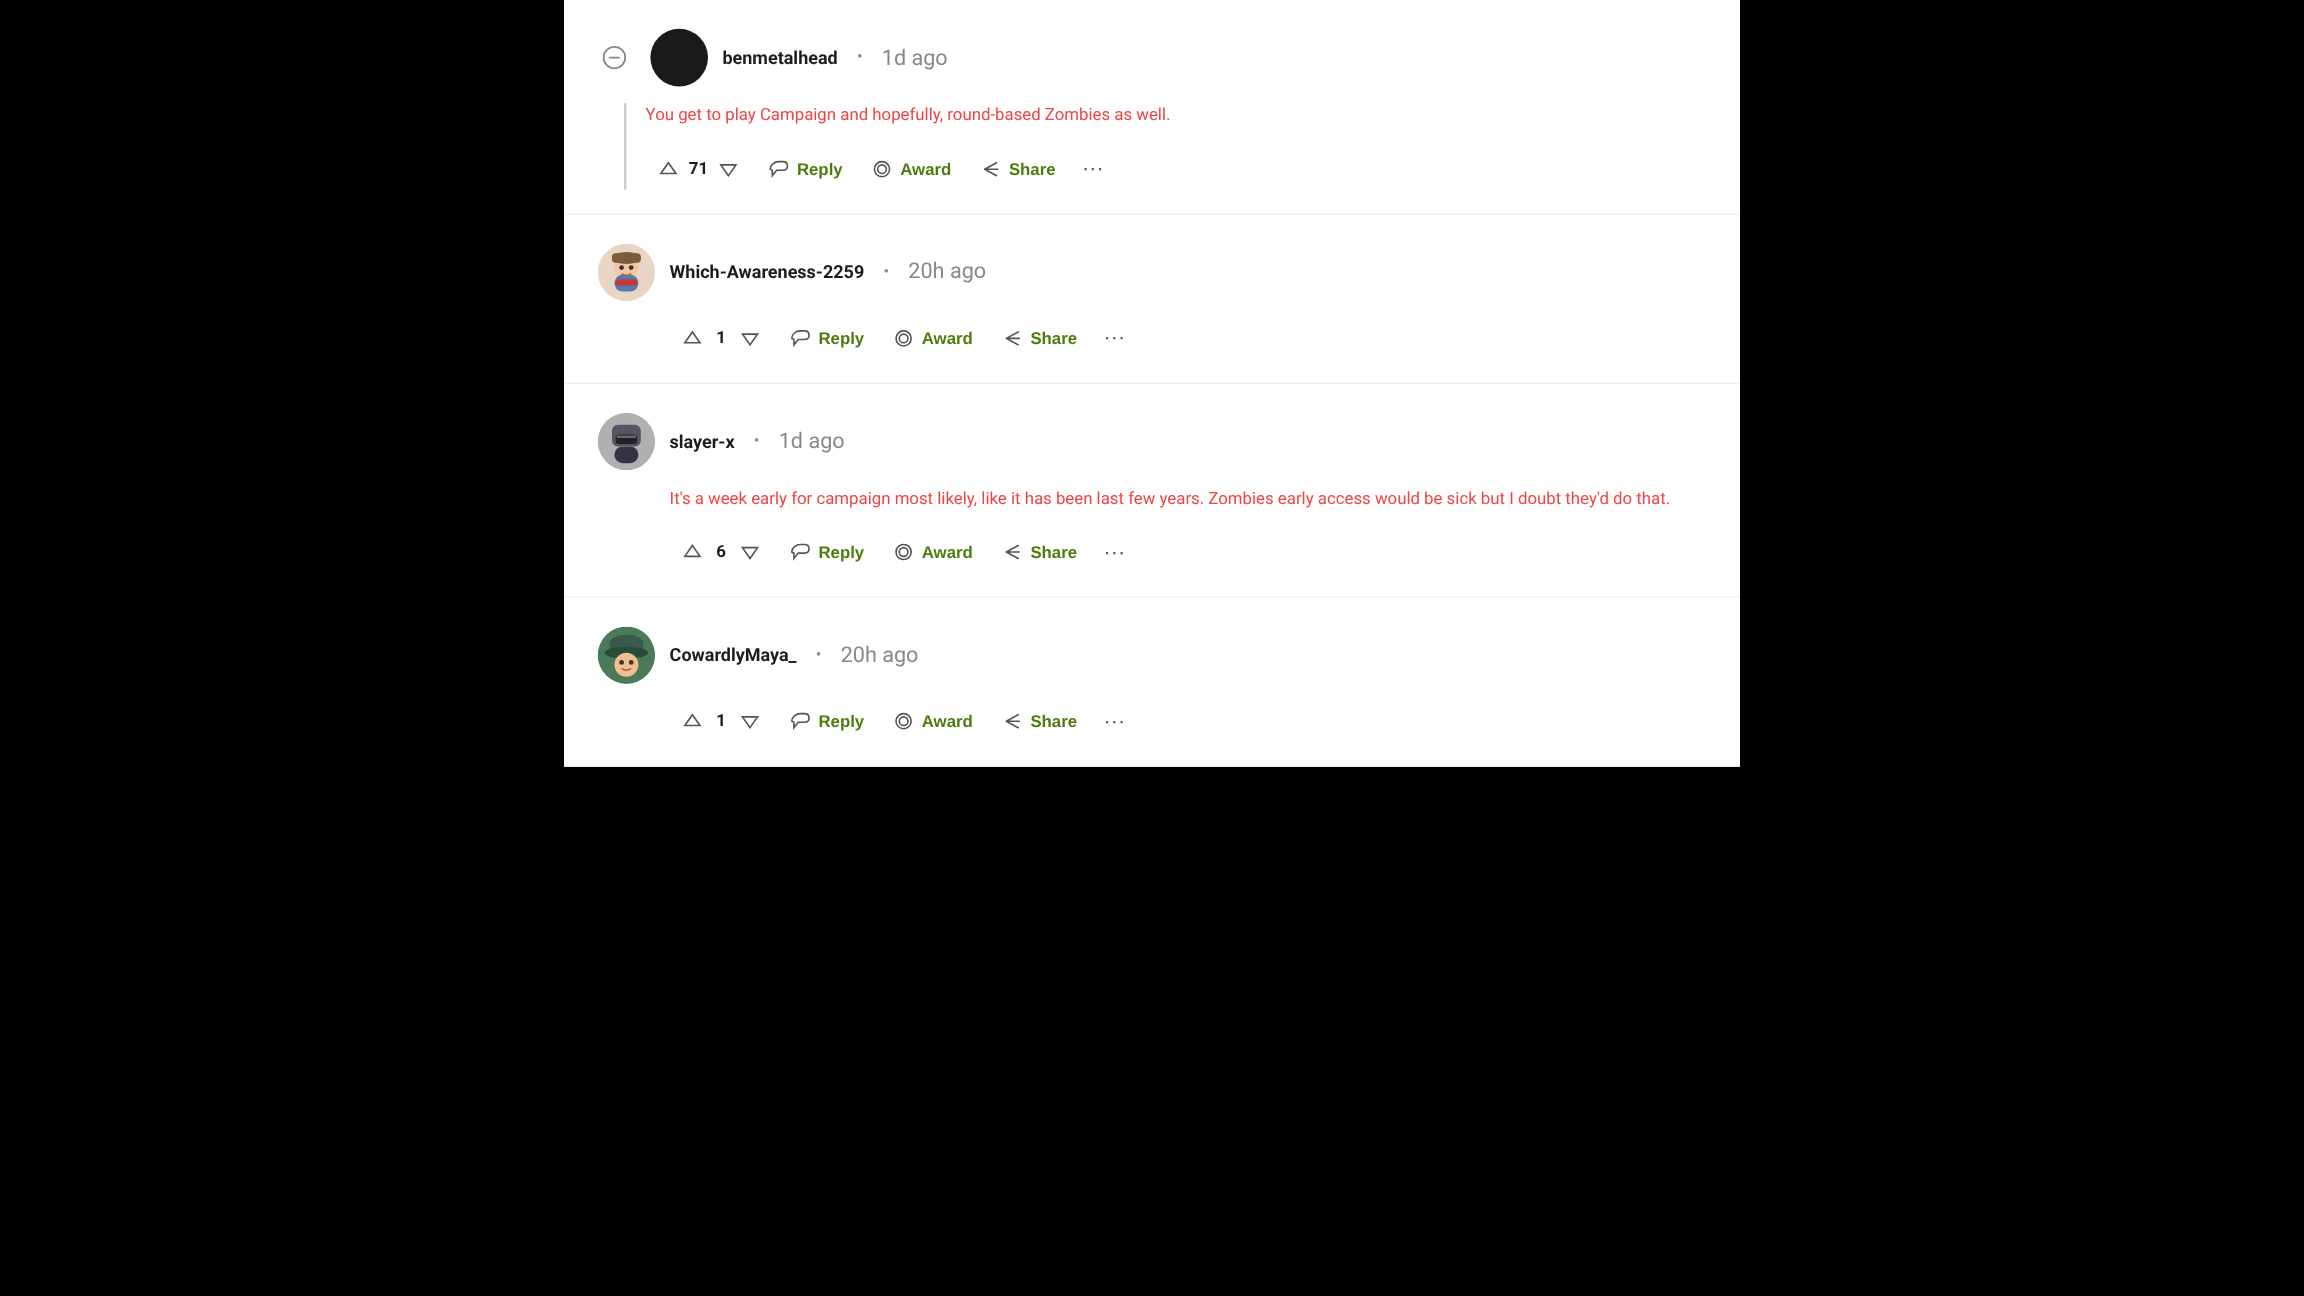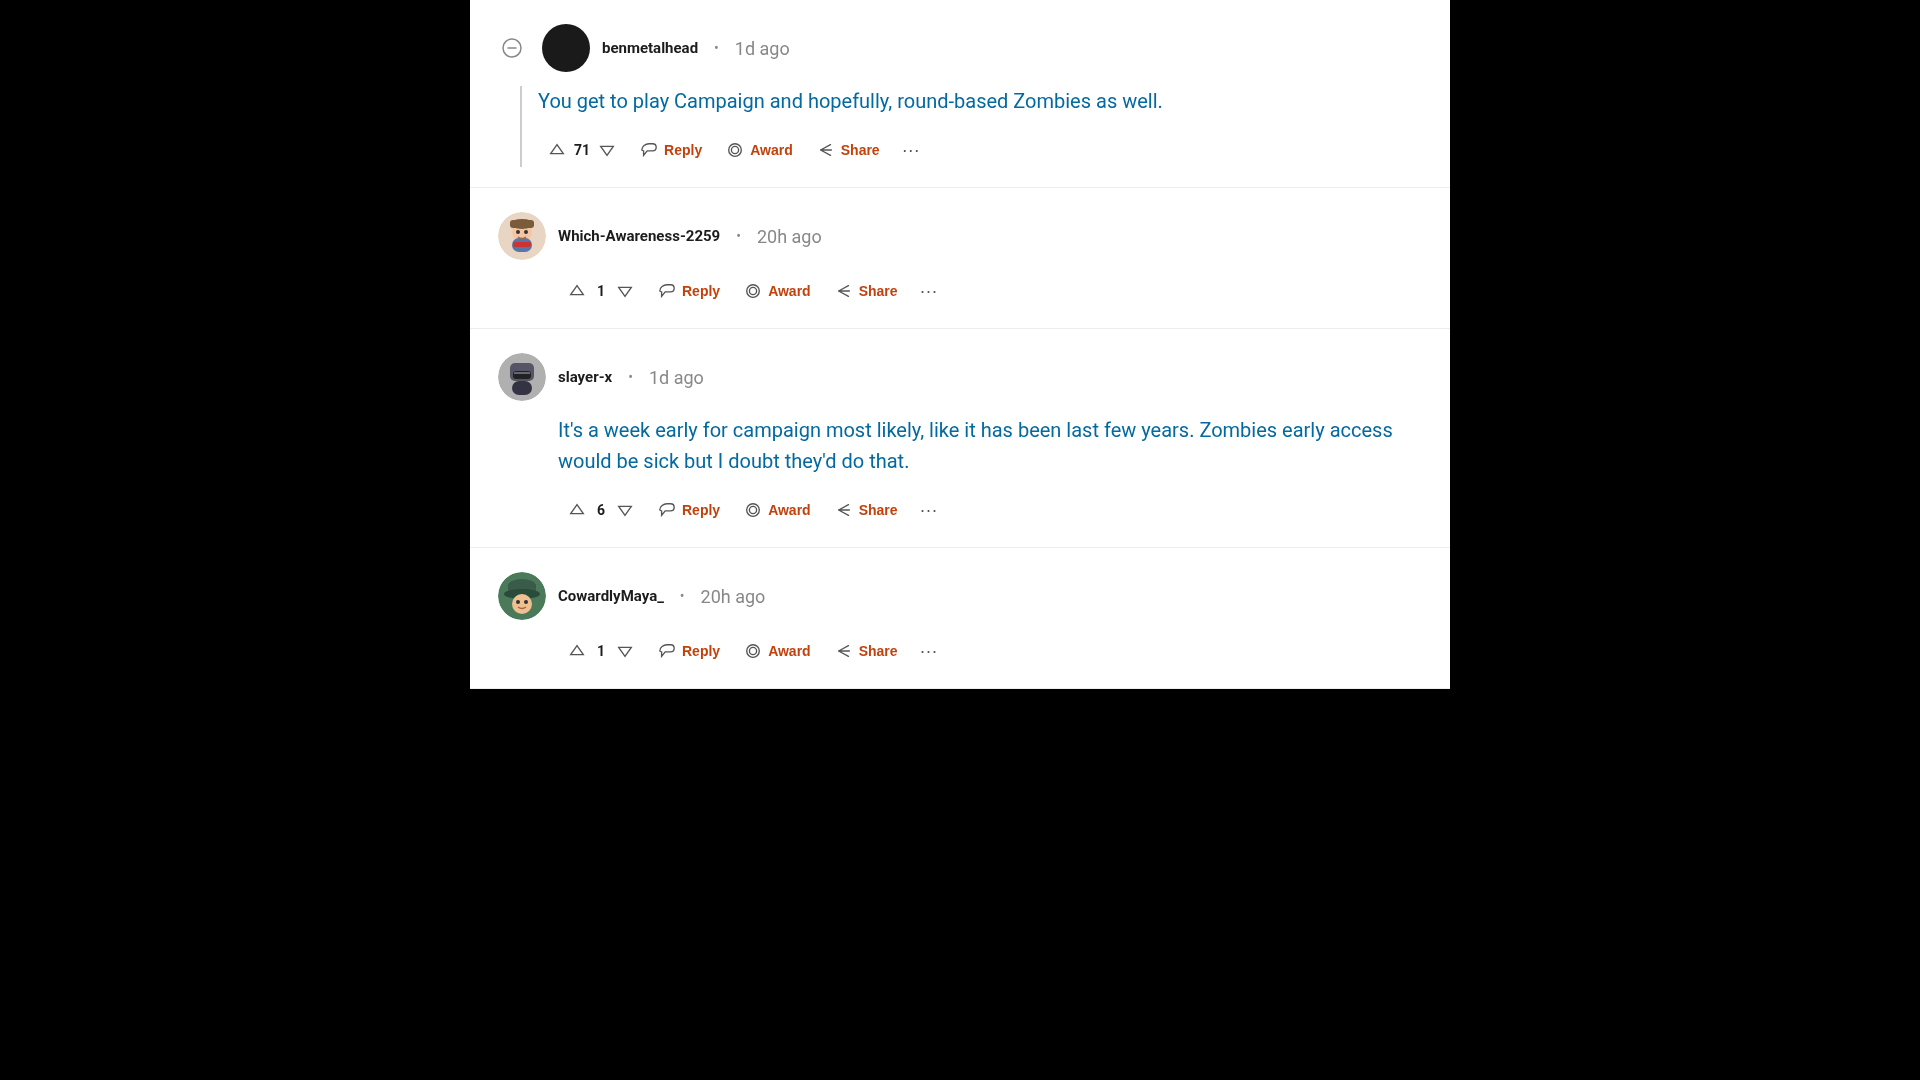--- a/index.html
+++ b/index.html
@@ -51,22 +51,22 @@
     .dot-sep {
       color: #888;
       font-size: 14px;
       margin: 0 4px;
     }
     .timestamp {
       color: #888;
       font-size: 18px;
     }
     .comment-body {
-      font-size: 20px;
-      color: #0369a1;
+      font-size: 14px;
+      color: #ef4444;
       line-height: 1.55;
       margin-left: 60px;
       margin-bottom: 16px;
     }
     .comment-body-indented {
       margin-left: 60px;
     }
     .comment-left-border {
       border-left: 2px solid #ccc;
       margin-left: 22px;
@@ -79,21 +79,21 @@
       margin-left: 60px;
     }
     .action-btn {
       display: flex;
       align-items: center;
       gap: 6px;
       padding: 6px 10px;
       border: none;
       background: none;
       cursor: pointer;
-      color: #c2410c;
+      color: #4d7c0f;
       font-size: 14px;
       font-weight: 600;
       border-radius: 20px;
       transition: background 0.15s;
       text-align: center;
     }
     .vote-group {
       display: flex;
       align-items: center;
       gap: 4px;

